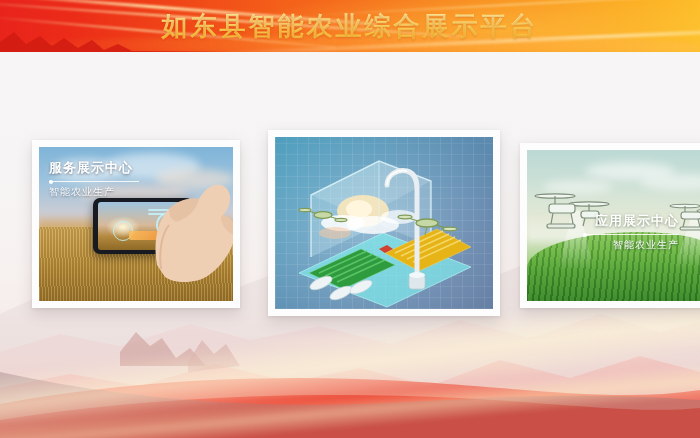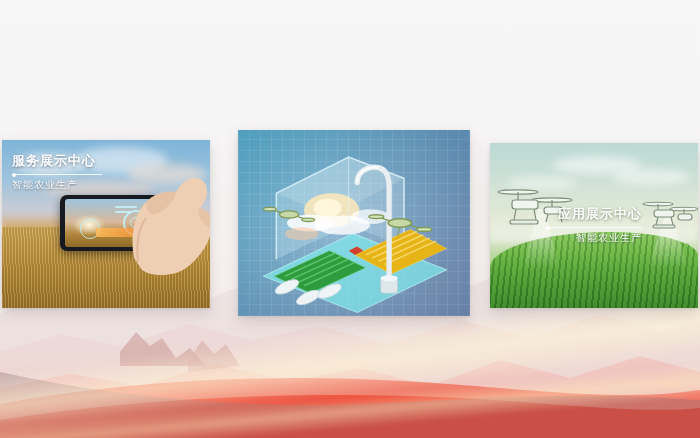--- a/index.html
+++ b/index.html
@@ -65,22 +65,23 @@
     font-size:26px; font-weight:bold; letter-spacing:3px;
     background:linear-gradient(180deg,#fff6cf 0%,#ffe98e 30%,#ffd24a 62%,#f9b32a 100%);
     -webkit-background-clip:text; background-clip:text; color:transparent;
     -webkit-text-fill-color:transparent;
     text-shadow:0 1px 2px rgba(150,20,0,.18);
     white-space:nowrap;
   }
 
   
   .card{
-    position:absolute; background:#fdfdfd; 
+    position:absolute; background:#fdfdfd; padding:7px;
     box-shadow:0 6px 14px rgba(90,70,70,.17), 0 1px 3px rgba(90,70,70,.12);
+    margin-left:30px;
   }
   .card .inner{ position:relative; width:100%; height:100%; overflow:hidden; }
   .card1{ left:2px;   top:140px; width:208px; height:168px; }
   .card2{ left:238px; top:130px; width:232px; height:186px; }
   .card3{ left:490px; top:143px; width:208px; height:165px; }
 
   .cap{ position:absolute; z-index:6; }
   .cap .t1{
     font-size:13px; font-weight:bold; color:#ffffff; letter-spacing:1px;
     text-shadow:0 1px 3px rgba(30,40,60,.55); white-space:nowrap;
@@ -214,20 +215,35 @@
     </svg>
   </div>
   <div class="mtn" style="top:352px;height:86px;opacity:.35">
     <svg viewBox="0 0 700 86" preserveAspectRatio="none">
       <path d="M0 20 C110 44 230 56 360 52 C470 48 560 38 700 48 L700 86 L0 86 Z" fill="#8d6d72"></path>
     </svg>
   </div>
   <div class="ray"></div>
   <div class="ray2"></div>
 
+  <div class="header">
+    <div class="hdr-glow"></div>
+    <div class="streak s1"></div>
+    <div class="streak s2"></div>
+    <div class="streak s3"></div>
+    <div class="streak s4"></div>
+    <div class="streak s5"></div>
+    <div class="hdr-wave"></div>
+    <div class="hdr-mtn">
+      <svg viewBox="0 0 230 22" preserveAspectRatio="none">
+        <path d="M0 12 L14 2 L26 14 L40 6 L52 16 L64 8 L78 18 L92 10 L104 20 L118 14 L132 21 L230 22 L230 22 L0 22 Z" fill="#d11b12" opacity=".85"></path>
+      </svg>
+    </div>
+    <div class="hdr-title">如东县智能农业综合展示平台</div>
+  </div>
 
   <div class="card card1">
     <div class="inner">
       <div class="c1-sky"></div>
       <div class="c1-cloud c1-cl1"></div>
       <div class="c1-cloud c1-cl2"></div>
       <div class="c1-cloud c1-cl3"></div>
       <div class="c1-cloud c1-cl4"></div>
       <div class="c1-sun"></div>
       <div class="c1-fieldtop"></div>

